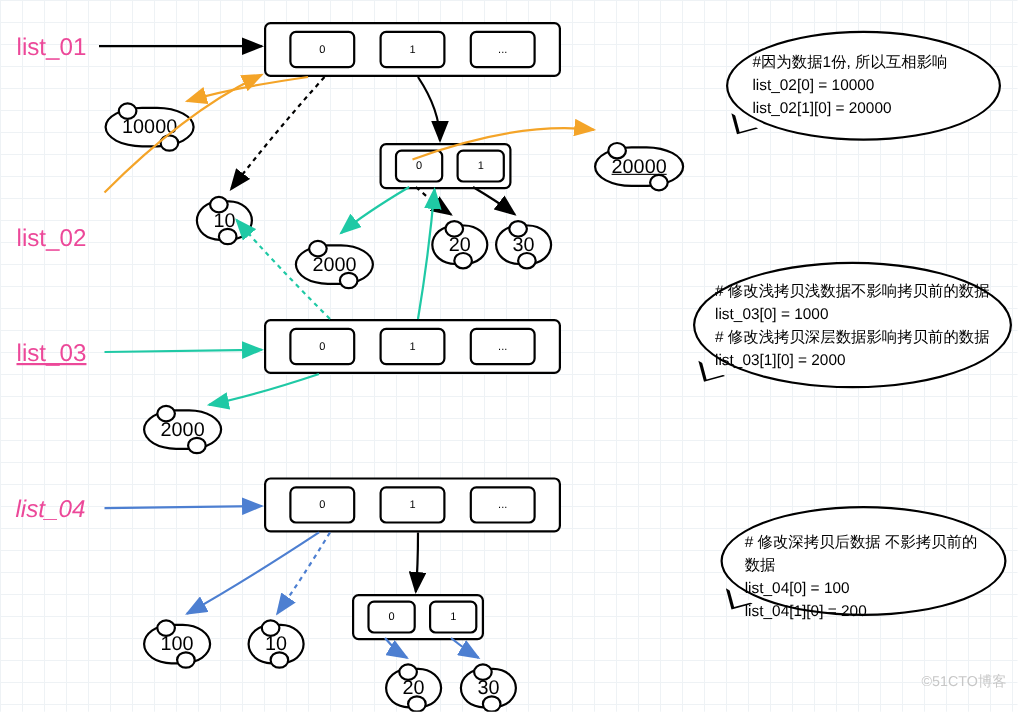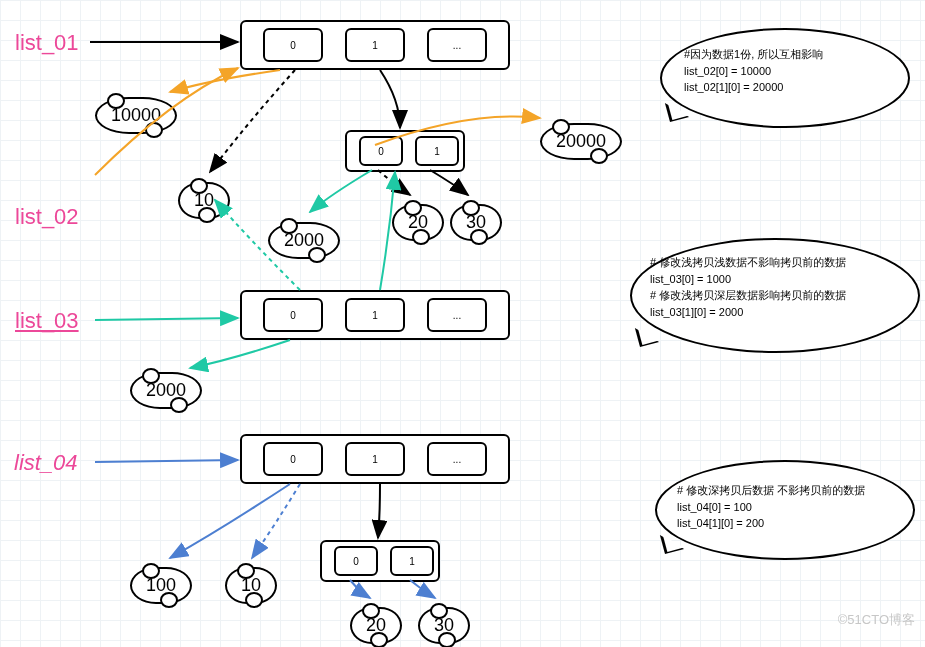--- a/index.html
+++ b/index.html
@@ -63,21 +63,21 @@
     background: #fff;
   }
   .cloud::before { width: 14px; height: 12px; top: -6px; left: 10px; }
   .cloud::after  { width: 14px; height: 12px; bottom: -6px; right: 12px; }
   .speech {
     position: absolute;
     border: 2px solid #000;
     border-radius: 50%;
     background: #fff;
     padding: 20px 24px;
-    font-size: 11px;
+    font-size: 14px;
     line-height: 1.5;
   }
   .speech .tail {
     position: absolute;
     width: 0; height: 0;
     border: 14px solid transparent;
     border-top-color: #000;
     left: -6px;
     bottom: -10px;
     transform: rotate(30deg);
@@ -134,21 +134,21 @@
   <div class="cell">...</div>
 </div>
 
 <div class="list-box" style="top:540px; left:320px; width:120px; padding:4px 6px;">
   <div class="cell sm">0</div>
   <div class="cell sm">1</div>
 </div>
 
 <div class="cloud" style="top:85px; left:95px;">10000</div>
 <div class="cloud" style="top:170px; left:178px;">10</div>
-<div class="cloud" style="top:111px; left:540px;">20000</div>
+<div class="cloud" style="top:121px; left:540px;text-decoration:underline;">20000</div>
 <div class="cloud" style="top:210px; left:268px;">2000</div>
 <div class="cloud" style="top:192px; left:392px;">20</div>
 <div class="cloud" style="top:192px; left:450px;">30</div>
 <div class="cloud" style="top:360px; left:130px;">2000</div>
 <div class="cloud" style="top:555px; left:130px;">100</div>
 <div class="cloud" style="top:555px; left:225px;">10</div>
 <div class="cloud" style="top:595px; left:350px;">20</div>
 <div class="cloud" style="top:595px; left:418px;">30</div>
 
 <div class="speech" style="top:28px; left:660px; width:250px; height:100px; padding:16px 22px;">

